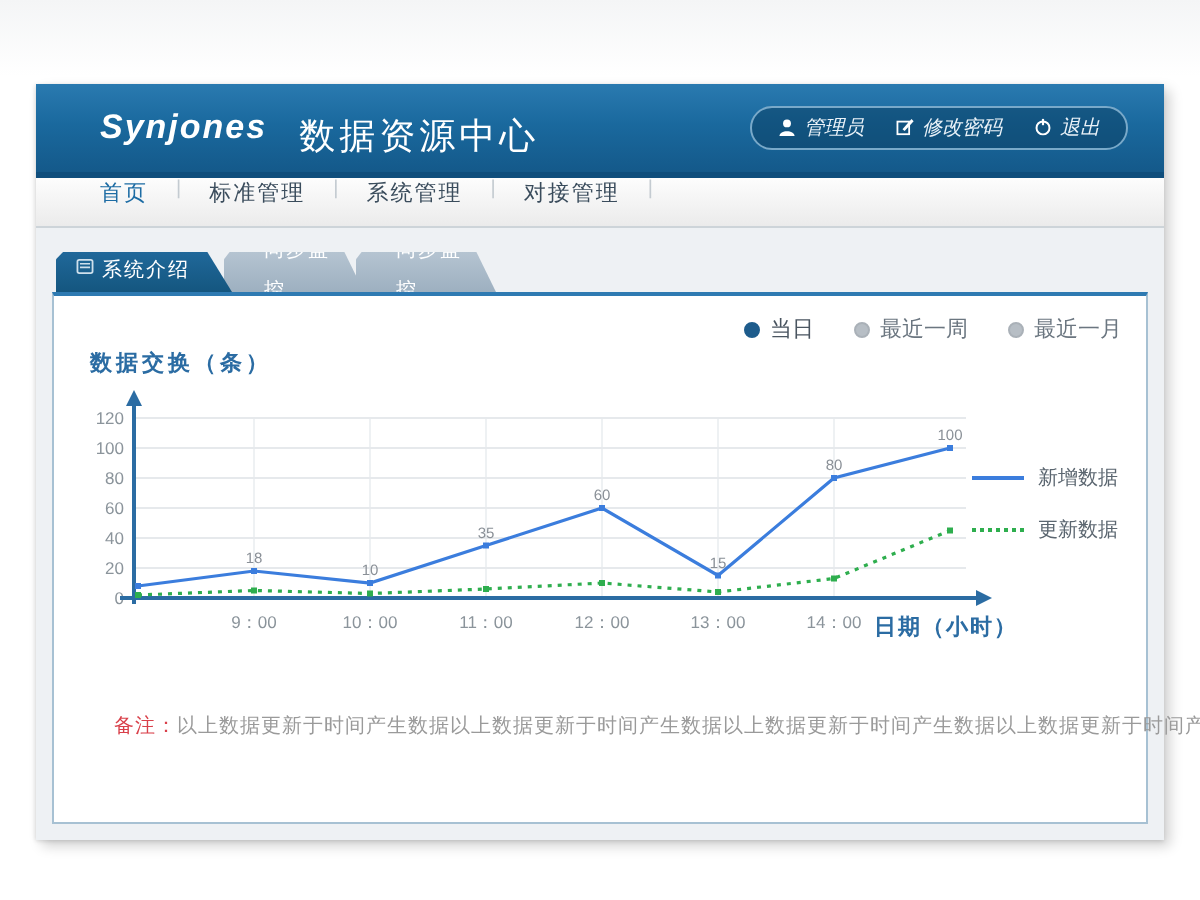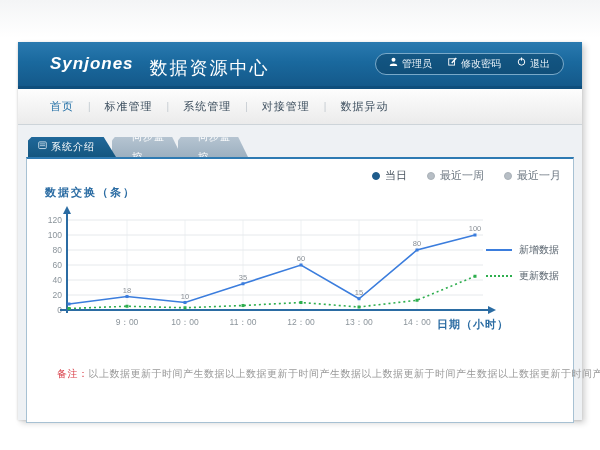--- a/index.html
+++ b/index.html
@@ -22,24 +22,24 @@
   }
   .logo { color:#fff; text-align:left; margin-left:20px; line-height:1.1; }
   .logo-en { font-size:17px; font-weight:bold; font-style:italic; letter-spacing:1px; }
   .logo-cn { font-size:12px; font-weight:bold; letter-spacing:3px; }
   .app-title { color:#fff; font-size:18px; margin-left:16px; letter-spacing:2px; align-self:center; padding-top:8px; }
   .user-pill {
     margin-left:auto; margin-right:6px; display:flex; align-items:center;
     background:rgba(9,58,92,.45); border:1px solid #79a9c9; border-radius:11px;
     padding:3px 13px; font-size:10px; color:#eaf2f8; gap:16px;
   }
-  .user-item { display:flex; align-items:flex-start; gap:4px; cursor:pointer; white-space:nowrap; }
+  .user-item { display:flex; align-items:flex-end; gap:4px; cursor:pointer; white-space:nowrap;font-style:italic; }
   
   .nav {
-    height:36px; display:flex; align-items:center; padding-left:18px;
+    height:25px; display:flex; align-items:flex-start; padding-left:18px;
     background:linear-gradient(180deg,#fdfdfd,#ebebeb);
     border-bottom:1px solid #cdd4d9; font-size:11px;
   }
   .nav-item { padding:0 14px; color:#3a4c5c; cursor:pointer; letter-spacing:1px; }
   .nav-item.active { color:#1d6ca4; }
   .nav-sep { color:#c4cbd1; font-size:10px; }
   
   .content { padding:12px 8px 0 8px; position:relative; }
   .tabs { display:flex; margin-left:2px; height:20px; position:relative; }
   .tab {
@@ -114,21 +114,20 @@
 
   <div class="nav">
     <div class="nav-item active">首页</div>
     <span class="nav-sep">|</span>
     <div class="nav-item">标准管理</div>
     <span class="nav-sep">|</span>
     <div class="nav-item">系统管理</div>
     <span class="nav-sep">|</span>
     <div class="nav-item">对接管理</div>
     <span class="nav-sep">|</span>
-    <div class="nav-item">数据异动</div>
   </div>
 
   <div class="content">
     <div class="tabs">
       <div class="tab active">
         <span>
           <svg width="9" height="9" viewBox="0 0 10 10">
               <rect x="0.8" y="1" width="8.4" height="7.4" rx="1" fill="none" stroke="#cfe0ec" stroke-width="1"></rect>
               <line x1="2.2" y1="3.2" x2="7.8" y2="3.2" stroke="#cfe0ec" stroke-width="0.9"></line>
               <line x1="2.2" y1="5.2" x2="7.8" y2="5.2" stroke="#cfe0ec" stroke-width="0.9"></line>

